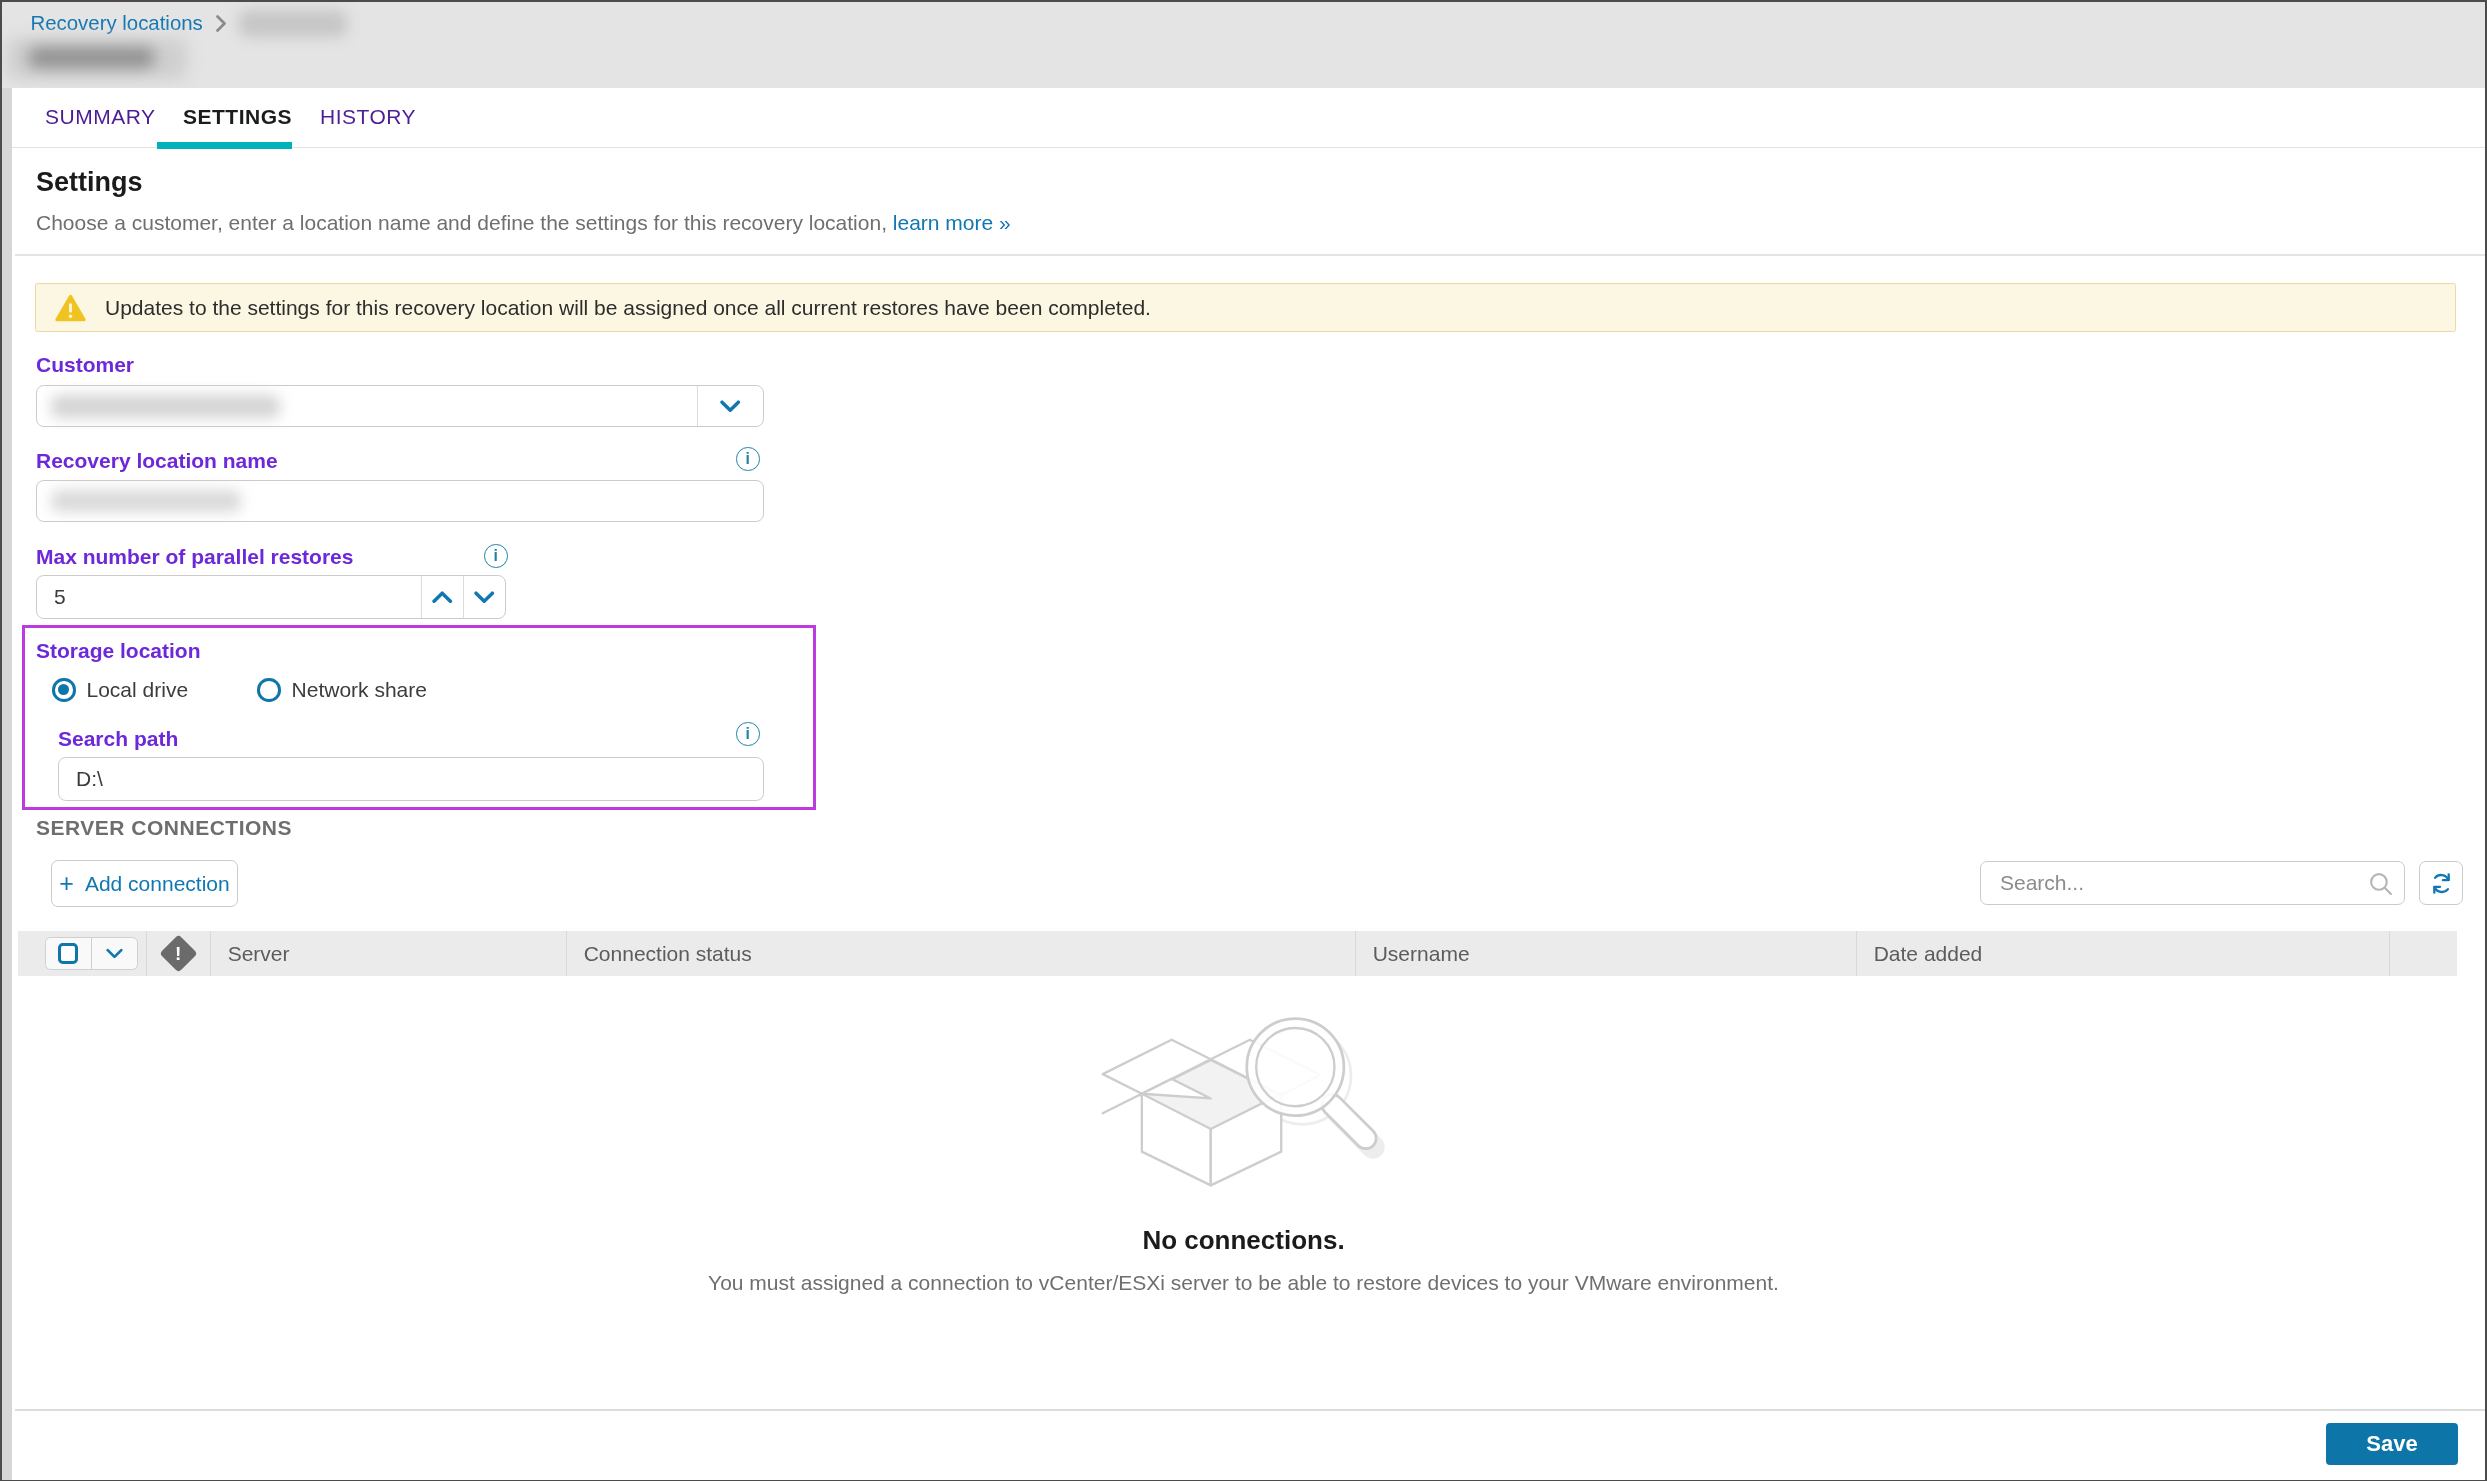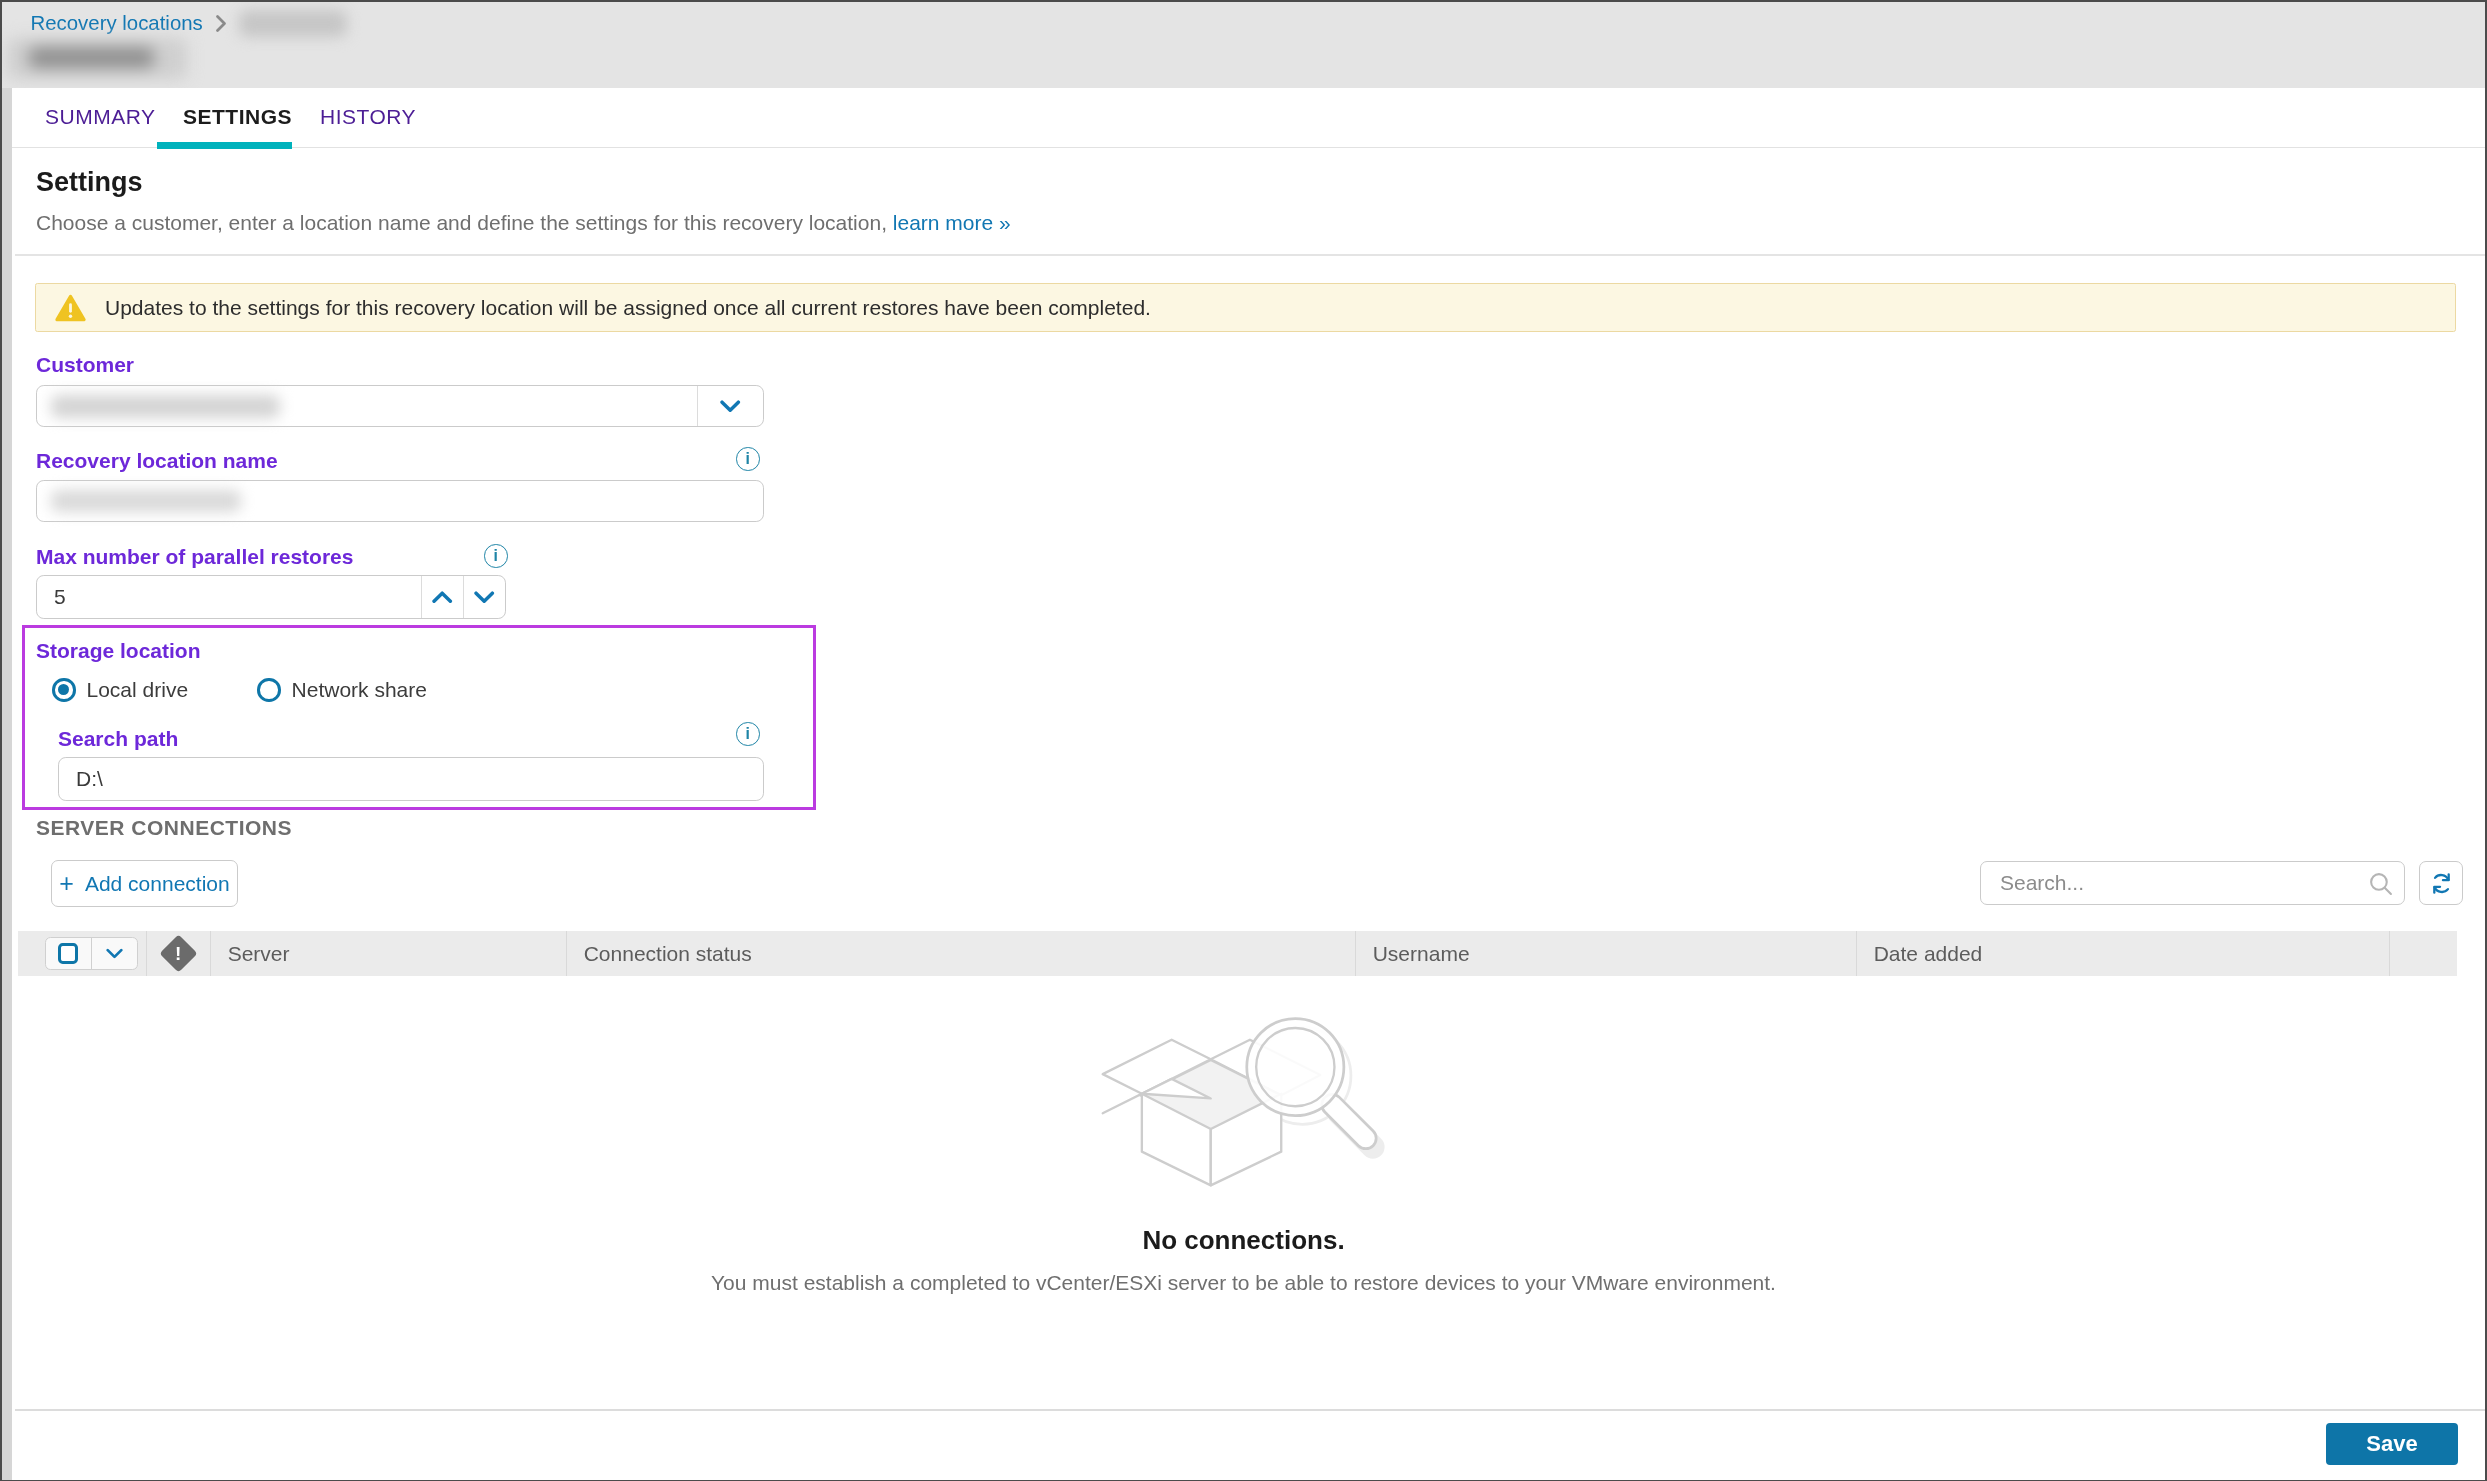--- a/index.html
+++ b/index.html
@@ -243,19 +243,19 @@
       </g>
       <g>
         <line x1="305" y1="112" x2="348" y2="155" stroke="#cdcdcd" stroke-width="30" stroke-linecap="round"></line>
         <line x1="305" y1="112" x2="348" y2="155" stroke="#ffffff" stroke-width="23" stroke-linecap="round"></line>
         <circle cx="258" cy="64" r="62" fill="#ffffff" fill-opacity="0.9" stroke="#cdcdcd" stroke-width="3.5"></circle>
         <circle cx="258" cy="64" r="50" fill="none" stroke="#cdcdcd" stroke-width="3"></circle>
       </g>
     </svg>
   </div>
   <div class="empty-title">No connections.</div>
-  <div class="empty-msg">You must establish a completed to vCenter/ESXi server to be able to restore devices to your VMware environment.</div>
+  <div class="empty-msg">You must assigned a connection to vCenter/ESXi server to be able to restore devices to your VMware environment.</div>
 
   <div class="divider footer-divider"></div>
   <button class="save-btn">Save</button>
 
 </div>
 
 
 </body></html>

